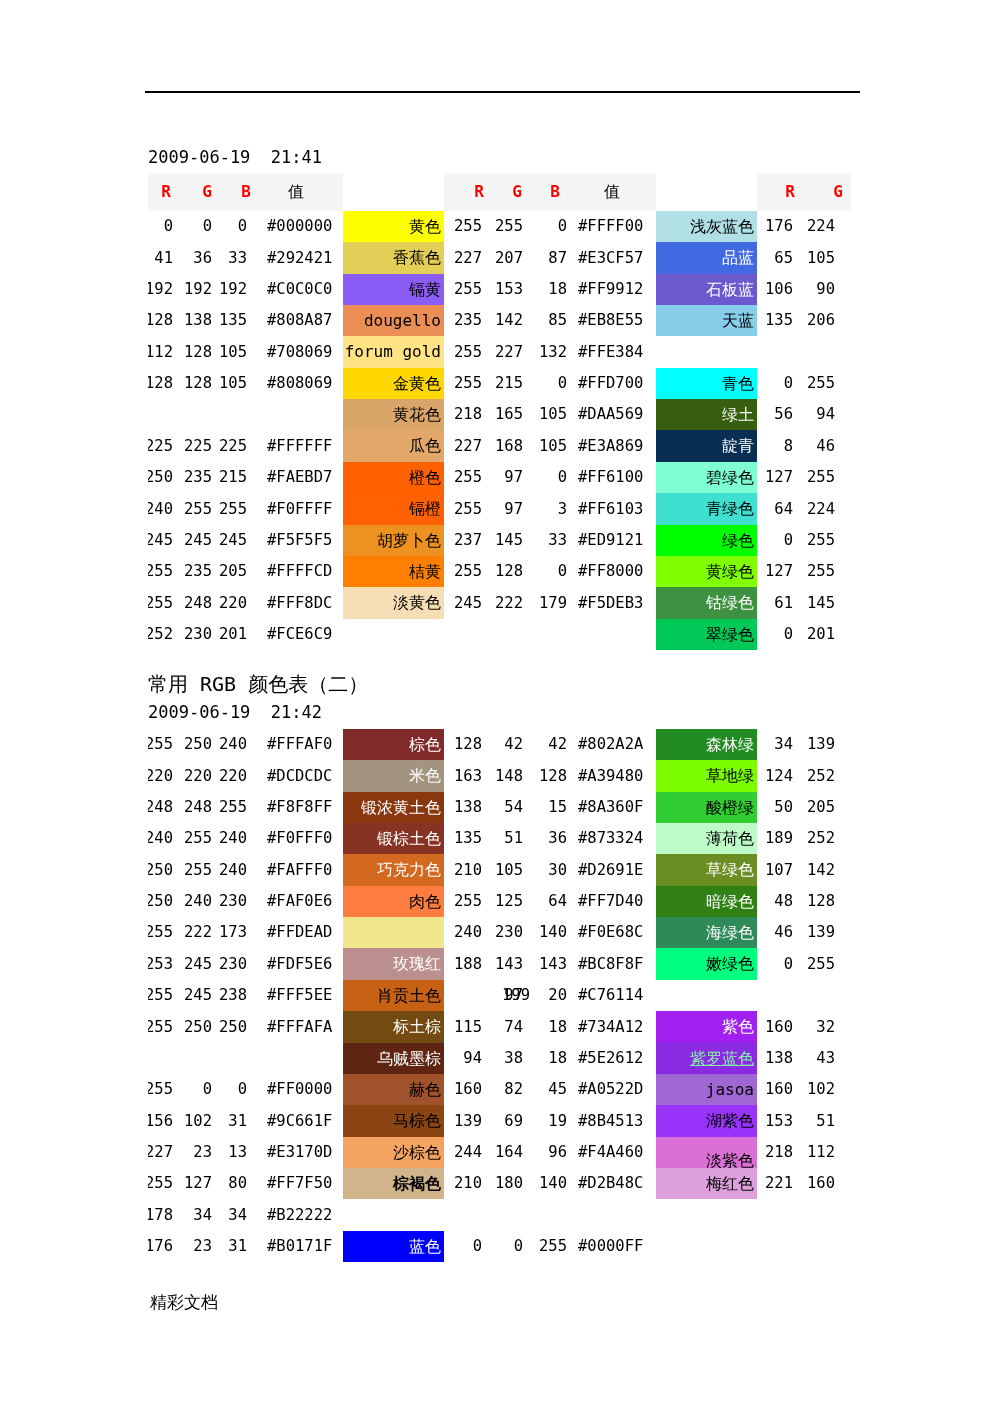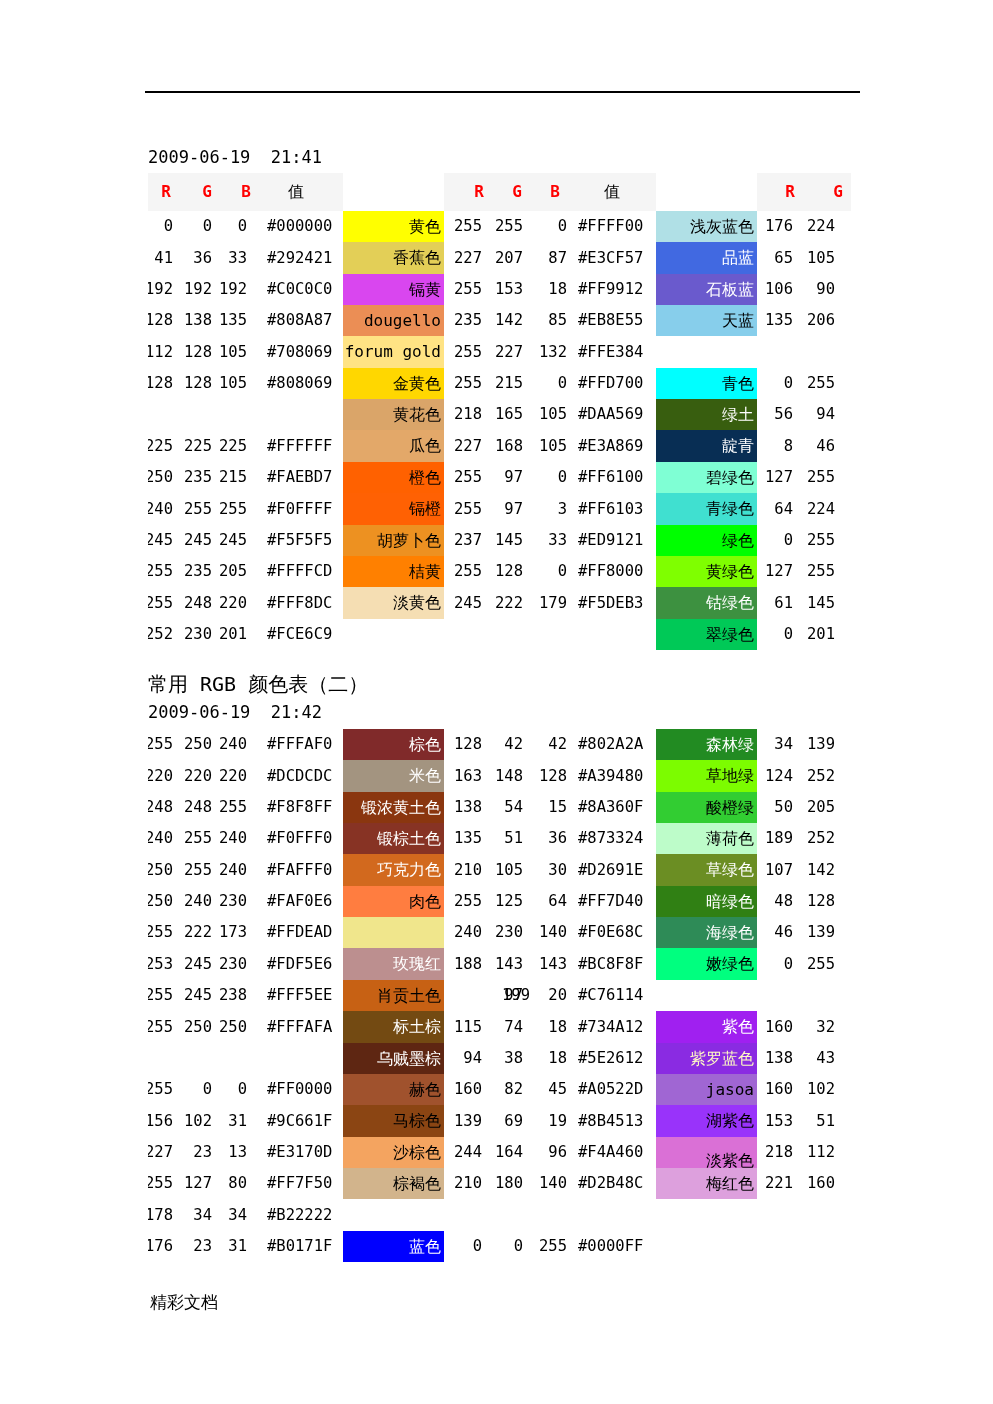--- a/index.html
+++ b/index.html
@@ -107,21 +107,21 @@
       <div style="position: absolute; left: 757px; top: 242px; width: 94px; height: 32px; overflow: visible;">
         <div style="position: absolute; left: -2px; top: 0px; width: 38px; height: 32px; line-height: 32px; text-align: right; font-size: 15.5px;">65</div>
         <div style="position: absolute; left: 40px; top: 0px; width: 38px; height: 32px; line-height: 32px; text-align: right; font-size: 15.5px;">105</div>
       </div>
       <div style="position: absolute; left: 148px; top: 274px; width: 195px; height: 31px; overflow: hidden;">
         <div style="position: absolute; left: -30px; top: 0px; width: 55px; height: 31px; line-height: 31px; text-align: right; font-size: 15.5px;">192</div>
         <div style="position: absolute; left: 24px; top: 0px; width: 40px; height: 31px; line-height: 31px; text-align: right; font-size: 15.5px;">192</div>
         <div style="position: absolute; left: 59px; top: 0px; width: 40px; height: 31px; line-height: 31px; text-align: right; font-size: 15.5px;">192</div>
         <div style="position: absolute; left: 119px; top: 0px; width: 76px; height: 31px; line-height: 31px; text-align: left; font-size: 15.5px;">#C0C0C0</div>
       </div>
-      <div style="position: absolute; left: 343px; top: 274px; width: 101px; height: 31px; background: #d946ef;">
+      <div style="position: absolute; left: 343px; top: 274px; width: 101px; height: 31px; background: #8b5cf6;">
         <div style="position: absolute; right: 3px; top: 0px; height: 31px; line-height: 31px; color: rgb(0, 0, 0); font-size: 16px; white-space: nowrap;">镉黄</div>
       </div>
       <div style="position: absolute; left: 444px; top: 274px; width: 212px; height: 31px; overflow: visible;">
         <div style="position: absolute; left: 0px; top: 0px; width: 38px; height: 31px; line-height: 31px; text-align: right; font-size: 15.5px;">255</div>
         <div style="position: absolute; left: 41px; top: 0px; width: 38px; height: 31px; line-height: 31px; text-align: right; font-size: 15.5px;">153</div>
         <div style="position: absolute; left: 85px; top: 0px; width: 38px; height: 31px; line-height: 31px; text-align: right; font-size: 15.5px;">18</div>
         <div style="position: absolute; left: 134px; top: 0px; width: 78px; height: 31px; line-height: 31px; text-align: left; font-size: 15.5px;">#FF9912</div>
       </div>
       <div style="position: absolute; left: 656px; top: 274px; width: 101px; height: 31px; background: rgb(106, 90, 205);">
         <div style="position: absolute; right: 3px; top: 0px; height: 31px; line-height: 31px; color: rgb(255, 255, 255); font-size: 16px; white-space: nowrap;">石板蓝</div>
@@ -572,21 +572,21 @@
       <div style="position: absolute; left: 343px; top: 1043px; width: 101px; height: 31px; background: rgb(94, 38, 18);">
         <div style="position: absolute; right: 3px; top: 0px; height: 31px; line-height: 31px; color: rgb(255, 255, 255); font-size: 16px; white-space: nowrap;">乌贼墨棕</div>
       </div>
       <div style="position: absolute; left: 444px; top: 1043px; width: 212px; height: 31px; overflow: visible;">
         <div style="position: absolute; left: 0px; top: 0px; width: 38px; height: 31px; line-height: 31px; text-align: right; font-size: 15.5px;">94</div>
         <div style="position: absolute; left: 41px; top: 0px; width: 38px; height: 31px; line-height: 31px; text-align: right; font-size: 15.5px;">38</div>
         <div style="position: absolute; left: 85px; top: 0px; width: 38px; height: 31px; line-height: 31px; text-align: right; font-size: 15.5px;">18</div>
         <div style="position: absolute; left: 134px; top: 0px; width: 78px; height: 31px; line-height: 31px; text-align: left; font-size: 15.5px;">#5E2612</div>
       </div>
       <div style="position: absolute; left: 656px; top: 1043px; width: 101px; height: 31px; background: rgb(138, 43, 226);">
-        <div style="position: absolute; right: 3px; top: 0px; height: 31px; line-height: 31px; color: #fef9c3; font-size: 16px; white-space: nowrap;">紫罗蓝色</div>
+        <div style="position: absolute; right: 3px; top: 0px; height: 31px; line-height: 31px; color: #86efac; font-size: 16px; white-space: nowrap; text-decoration: underline;">紫罗蓝色</div>
       </div>
       <div style="position: absolute; left: 757px; top: 1043px; width: 94px; height: 31px; overflow: visible;">
         <div style="position: absolute; left: -2px; top: 0px; width: 38px; height: 31px; line-height: 31px; text-align: right; font-size: 15.5px;">138</div>
         <div style="position: absolute; left: 40px; top: 0px; width: 38px; height: 31px; line-height: 31px; text-align: right; font-size: 15.5px;">43</div>
       </div>
       <div style="position: absolute; left: 148px; top: 1074px; width: 195px; height: 31px; overflow: hidden;">
         <div style="position: absolute; left: -30px; top: 0px; width: 55px; height: 31px; line-height: 31px; text-align: right; font-size: 15.5px;">255</div>
         <div style="position: absolute; left: 24px; top: 0px; width: 40px; height: 31px; line-height: 31px; text-align: right; font-size: 15.5px;">0</div>
         <div style="position: absolute; left: 59px; top: 0px; width: 40px; height: 31px; line-height: 31px; text-align: right; font-size: 15.5px;">0</div>
         <div style="position: absolute; left: 119px; top: 0px; width: 76px; height: 31px; line-height: 31px; text-align: left; font-size: 15.5px;">#FF0000</div>
@@ -650,21 +650,21 @@
       <div style="position: absolute; left: 757px; top: 1137px; width: 94px; height: 31px; overflow: visible;">
         <div style="position: absolute; left: -2px; top: 0px; width: 38px; height: 31px; line-height: 31px; text-align: right; font-size: 15.5px;">218</div>
         <div style="position: absolute; left: 40px; top: 0px; width: 38px; height: 31px; line-height: 31px; text-align: right; font-size: 15.5px;">112</div>
       </div>
       <div style="position: absolute; left: 148px; top: 1168px; width: 195px; height: 31px; overflow: hidden;">
         <div style="position: absolute; left: -30px; top: 0px; width: 55px; height: 31px; line-height: 31px; text-align: right; font-size: 15.5px;">255</div>
         <div style="position: absolute; left: 24px; top: 0px; width: 40px; height: 31px; line-height: 31px; text-align: right; font-size: 15.5px;">127</div>
         <div style="position: absolute; left: 59px; top: 0px; width: 40px; height: 31px; line-height: 31px; text-align: right; font-size: 15.5px;">80</div>
         <div style="position: absolute; left: 119px; top: 0px; width: 76px; height: 31px; line-height: 31px; text-align: left; font-size: 15.5px;">#FF7F50</div>
       </div>
-      <div style="position: absolute; left: 343px; top: 1168px; width: 101px; height: 31px; background: rgb(210, 180, 140);">
+      <div style="position: absolute; left: 343px; top: 1168px; width: 101px; height: 31px; background: rgb(210, 180, 140); font-weight: bold;">
         <div style="position: absolute; right: 3px; top: 0px; height: 31px; line-height: 31px; color: rgb(0, 0, 0); font-size: 16px; white-space: nowrap;">棕褐色</div>
       </div>
       <div style="position: absolute; left: 444px; top: 1168px; width: 212px; height: 31px; overflow: visible;">
         <div style="position: absolute; left: 0px; top: 0px; width: 38px; height: 31px; line-height: 31px; text-align: right; font-size: 15.5px;">210</div>
         <div style="position: absolute; left: 41px; top: 0px; width: 38px; height: 31px; line-height: 31px; text-align: right; font-size: 15.5px;">180</div>
         <div style="position: absolute; left: 85px; top: 0px; width: 38px; height: 31px; line-height: 31px; text-align: right; font-size: 15.5px;">140</div>
         <div style="position: absolute; left: 134px; top: 0px; width: 78px; height: 31px; line-height: 31px; text-align: left; font-size: 15.5px;">#D2B48C</div>
       </div>
       <div style="position: absolute; left: 656px; top: 1168px; width: 101px; height: 31px; background: rgb(221, 160, 221);">
         <div style="position: absolute; right: 3px; top: 0px; height: 31px; line-height: 31px; color: rgb(0, 0, 0); font-size: 16px; white-space: nowrap;">梅红色</div>

